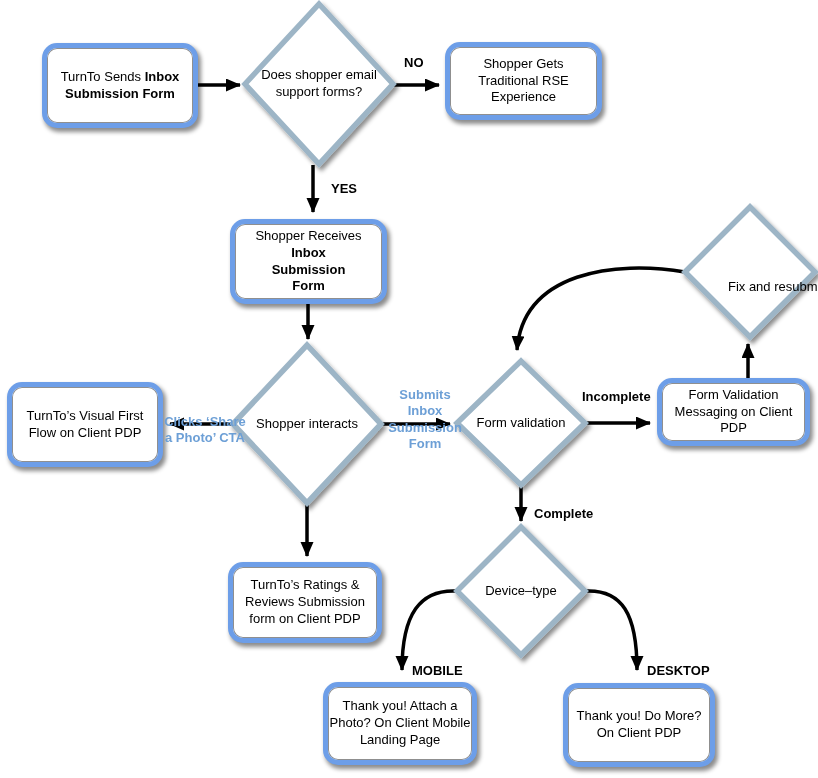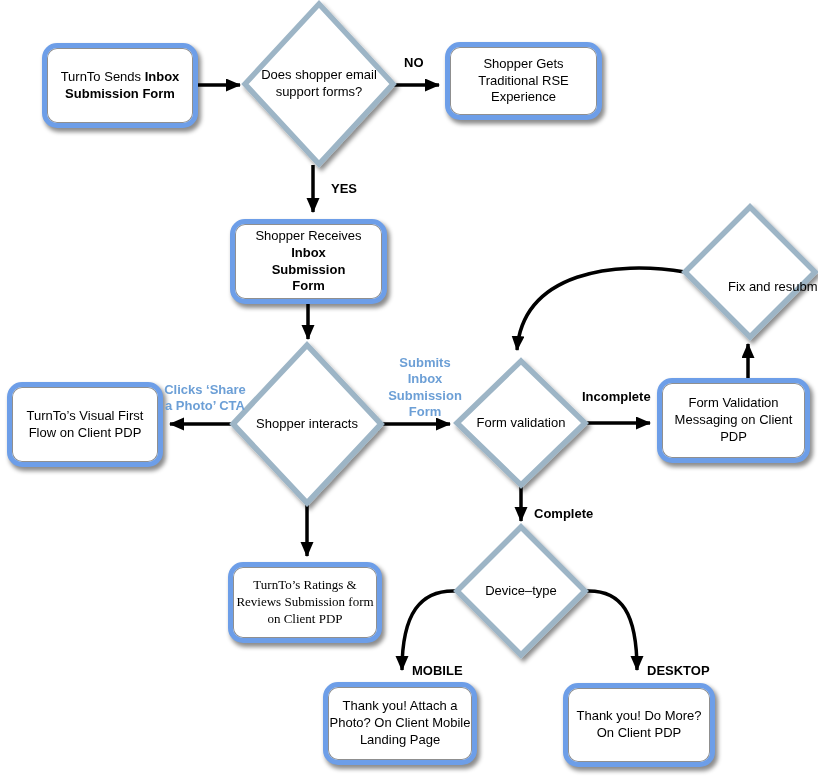--- a/index.html
+++ b/index.html
@@ -15,21 +15,21 @@
     box-shadow: 2.5px 3.5px 4px rgba(0,0,0,0.45), inset 0 0 0 1px #8f8f8f;
     display:flex; align-items:center; justify-content:center;
     text-align:center; font-size:13px; line-height:1.3; padding:2px 0;
   }
   .box b { font-weight:bold; }
   .diamond-label {
     position:absolute; transform:translate(-50%,-50%);
     text-align:center; font-size:13px; line-height:1.3;
   }
   .edge-label { position:absolute; font-weight:bold; font-size:13px; line-height:1.25; }
-  .edge-label.blue { color:#6c9fd6; text-align:center; }
+  .edge-label.blue { color:#6c9fd6; text-align:center;margin-top:32px; }
 </style>
 </head>
 <body>
 
 <div id="canvas">
 
   <svg id="edges" viewBox="0 0 818 778" xmlns="http://www.w3.org/2000/svg">
     <defs>
       <marker id="arrow" markerUnits="userSpaceOnUse" markerWidth="18" markerHeight="16" refX="14" refY="6.5" orient="auto">
         <path d="M0,0 L15,6.5 L0,13 Z" fill="#000"></path>
@@ -74,25 +74,25 @@
   </div>
 
   <div class="box" style="left:230px; top:219px; width:157px; height:85px; padding:20px 20px;">
     <div><span>Shopper Receives </span><b>Inbox Submission Form</b></div>
   </div>
 
   <div class="box" style="left:7px; top:382px; width:156px; height:85px;">
     <div>TurnTo’s Visual First Flow on Client PDP</div>
   </div>
 
-  <div class="box" style="left:657px; top:378px; width:153px; height:85px; padding:2px 6px;">
+  <div class="box" style="left:657px; top:378px; width:153px; height:68px; padding:2px 6px;">
     <div>Form Validation Messaging on Client PDP</div>
   </div>
 
-  <div class="box" style="left:228px; top:562px; width:154px; height:81px;font-family:Liberation Serif, serif;">
+  <div class="box" style="left:228px; top:562px; width:154px; height:81px;">
     <div>TurnTo’s Ratings &amp; Reviews Submission form on Client PDP</div>
   </div>
 
   <div class="box" style="left:323px; top:682px; width:154px; height:83px;">
     <div>Thank you! Attach a Photo? On Client Mobile Landing Page</div>
   </div>
 
   <div class="box" style="left:563px; top:683px; width:152px; height:84px; padding:8px 6px;">
     <div>Thank you! Do More? On Client PDP</div>
   </div>

